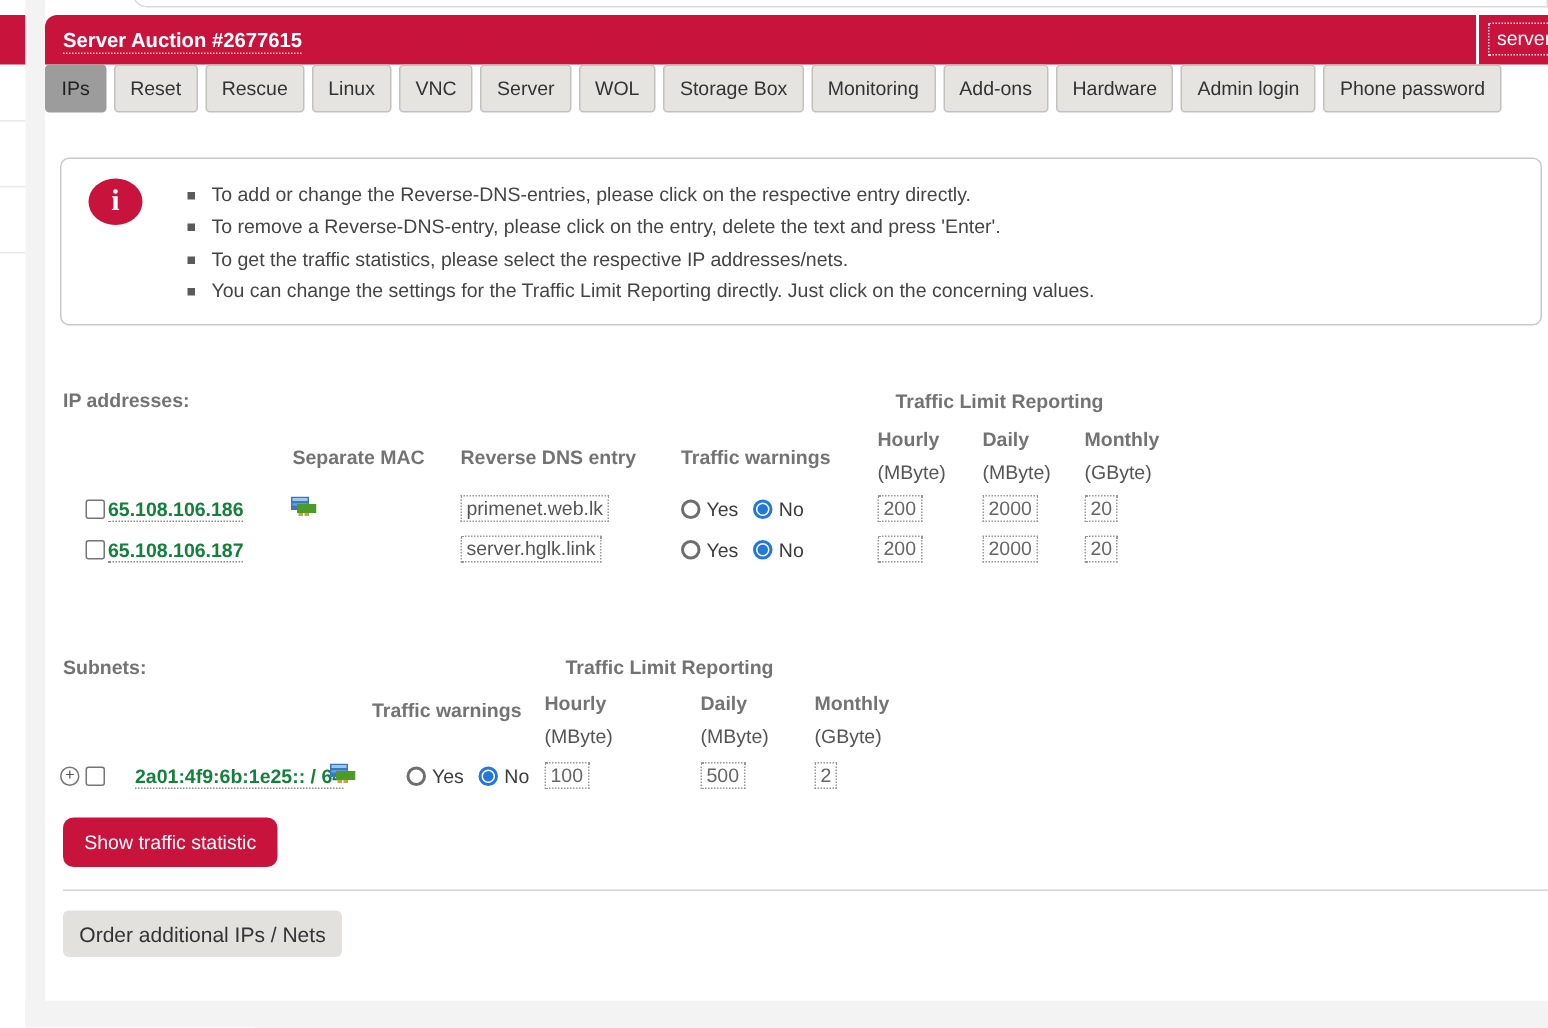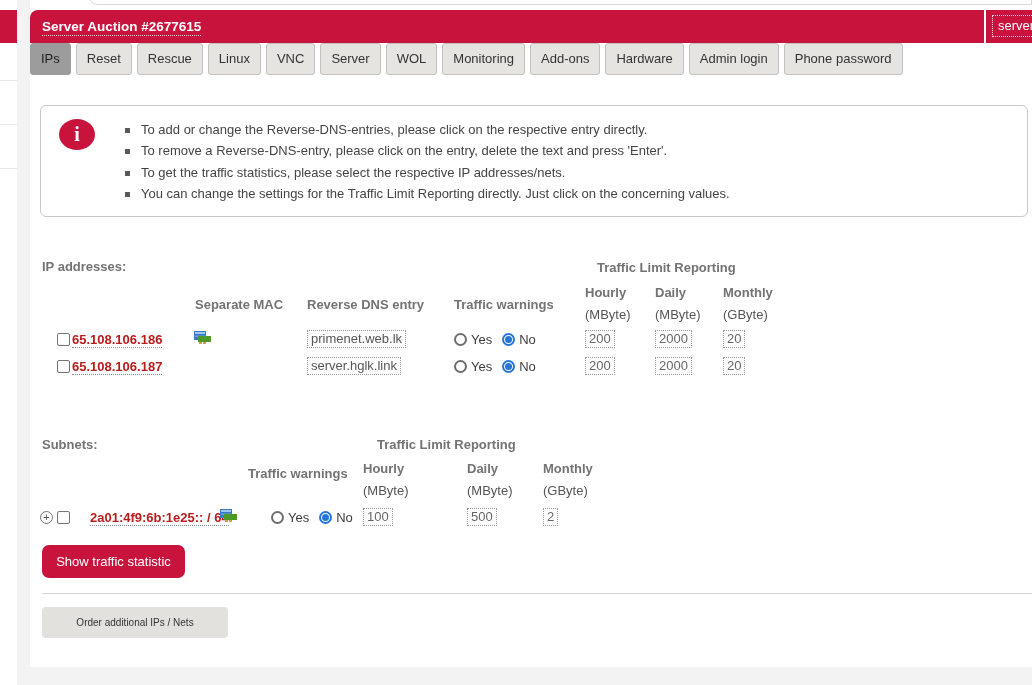--- a/index.html
+++ b/index.html
@@ -51,21 +51,21 @@
   .info-list li{position:relative;line-height:21.4px;color:#444;padding-left:18px}
   .info-list .bullet{position:absolute;left:2px;top:9px;width:5px;height:5px;background:#5a5a5a}
 
   
   .bold{font-weight:bold;color:#737373}
   .unit{color:#555}
   .val{display:inline-block;border:1px dotted #989898;padding:0 3px;line-height:16px;
     color:#666;cursor:pointer}
   .dnsval{display:inline-block;border:1px dotted #989898;padding:0 3px;line-height:16px;
     color:#555;cursor:pointer}
-  .iplink{font-weight:bold;color:#b91c1c;border-bottom:1px dotted #8a8a8a;cursor:pointer;
+  .iplink{font-weight:bold;color:#15803d;border-bottom:1px dotted #8a8a8a;cursor:pointer;
     white-space:nowrap}
   .checkbox{display:inline-block;width:13px;height:13px;border:1px solid #757575;
     border-radius:2px;background:#fff;box-sizing:border-box;vertical-align:-2px;cursor:pointer}
   .radio{display:inline-block;width:13px;height:13px;border:2px solid #6e6e6e;
     border-radius:50%;box-sizing:border-box;background:#fff;vertical-align:-2px;
     cursor:pointer;position:relative}
   .radio.checked{border-color:#2576d9}
   .radio.checked::after{content:"";position:absolute;inset:1px;background:#2576d9;border-radius:50%}
   .rlabel{color:#3c3c3c;margin:0 10px 0 4px}
   .expand{display:inline-block;width:13px;height:13px;border:1px solid #777;border-radius:50%;
@@ -95,21 +95,21 @@
   .s-d{position:absolute;left:437px;top:-2px}
   .s-m{position:absolute;left:513px;top:-2px}
 
   
   .btn-red{position:absolute;left:12px;top:535px;width:143px;height:33px;
     background:#c8143c;color:#fff;border:none;border-radius:7px;
     font-family:"Liberation Sans",sans-serif;font-size:13px;cursor:pointer}
   .divider{position:absolute;left:12px;right:0;top:583px;height:1px;background:#d2d2d2}
   .btn-gray{position:absolute;left:12px;top:597px;width:186px;height:31px;
     background:#e3e1de;color:#333;border:none;border-radius:4px;
-    font-family:"Liberation Sans",sans-serif;font-size:10px;cursor:pointer}
+    font-family:"Liberation Sans",sans-serif;font-size:14px;cursor:pointer}
 </style>
 </head>
 <body>
 
 <div class="abs left-sliver">
   <div class="sliver-red"></div>
   <div class="sliver-line" style="top:80px"></div>
   <div class="sliver-line" style="top:124px"></div>
   <div class="sliver-line" style="top:168px"></div>
 </div>
@@ -128,20 +128,21 @@
   </div>
 
   <div class="tabbar">
     <div class="tab active">IPs</div>
     <div class="tab">Reset</div>
     <div class="tab">Rescue</div>
     <div class="tab">Linux</div>
     <div class="tab">VNC</div>
     <div class="tab">Server</div>
     <div class="tab">WOL</div>
+    <div class="tab">Storage Box</div>
     <div class="tab">Monitoring</div>
     <div class="tab">Add-ons</div>
     <div class="tab">Hardware</div>
     <div class="tab">Admin login</div>
     <div class="tab">Phone password</div>
   </div>
 
   <div class="info-box">
     <div class="info-icon"></div>
     <ul class="info-list">

